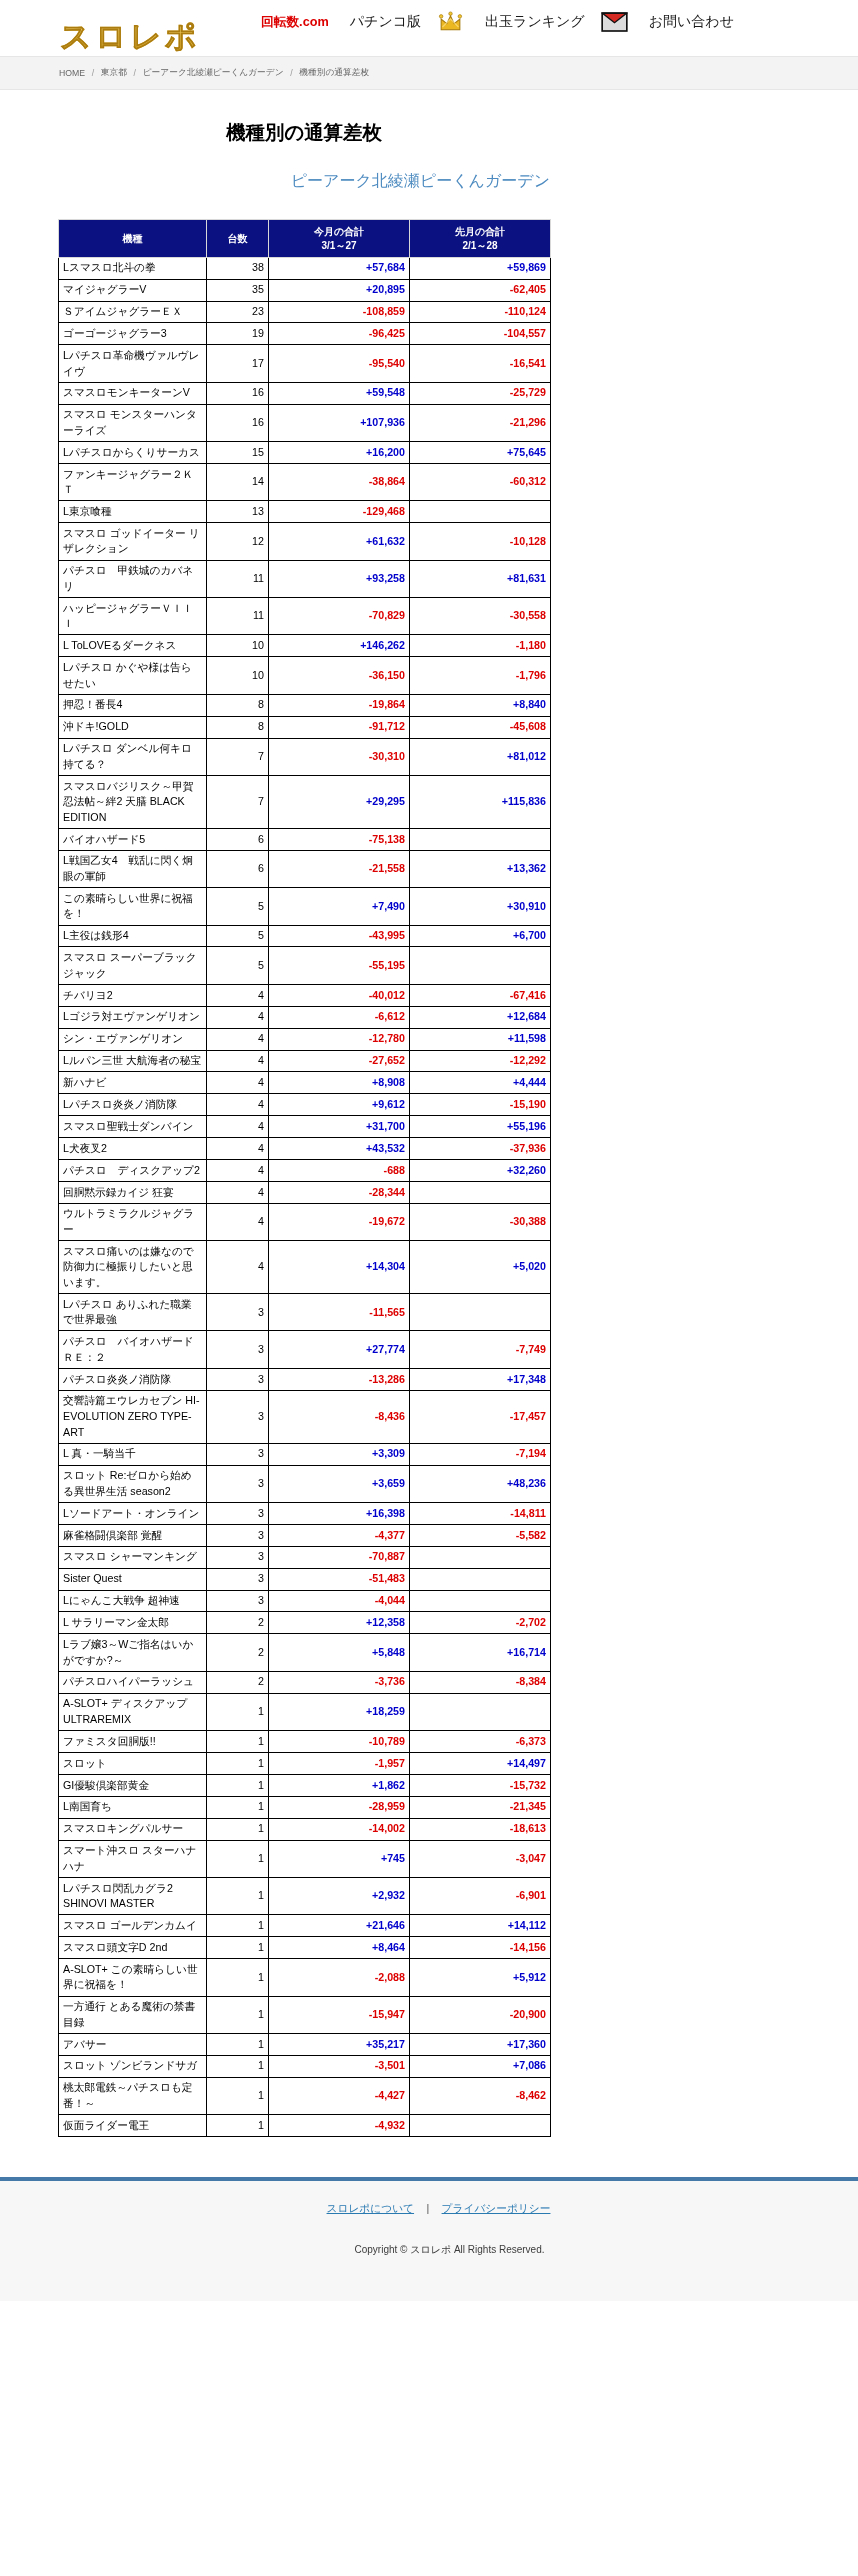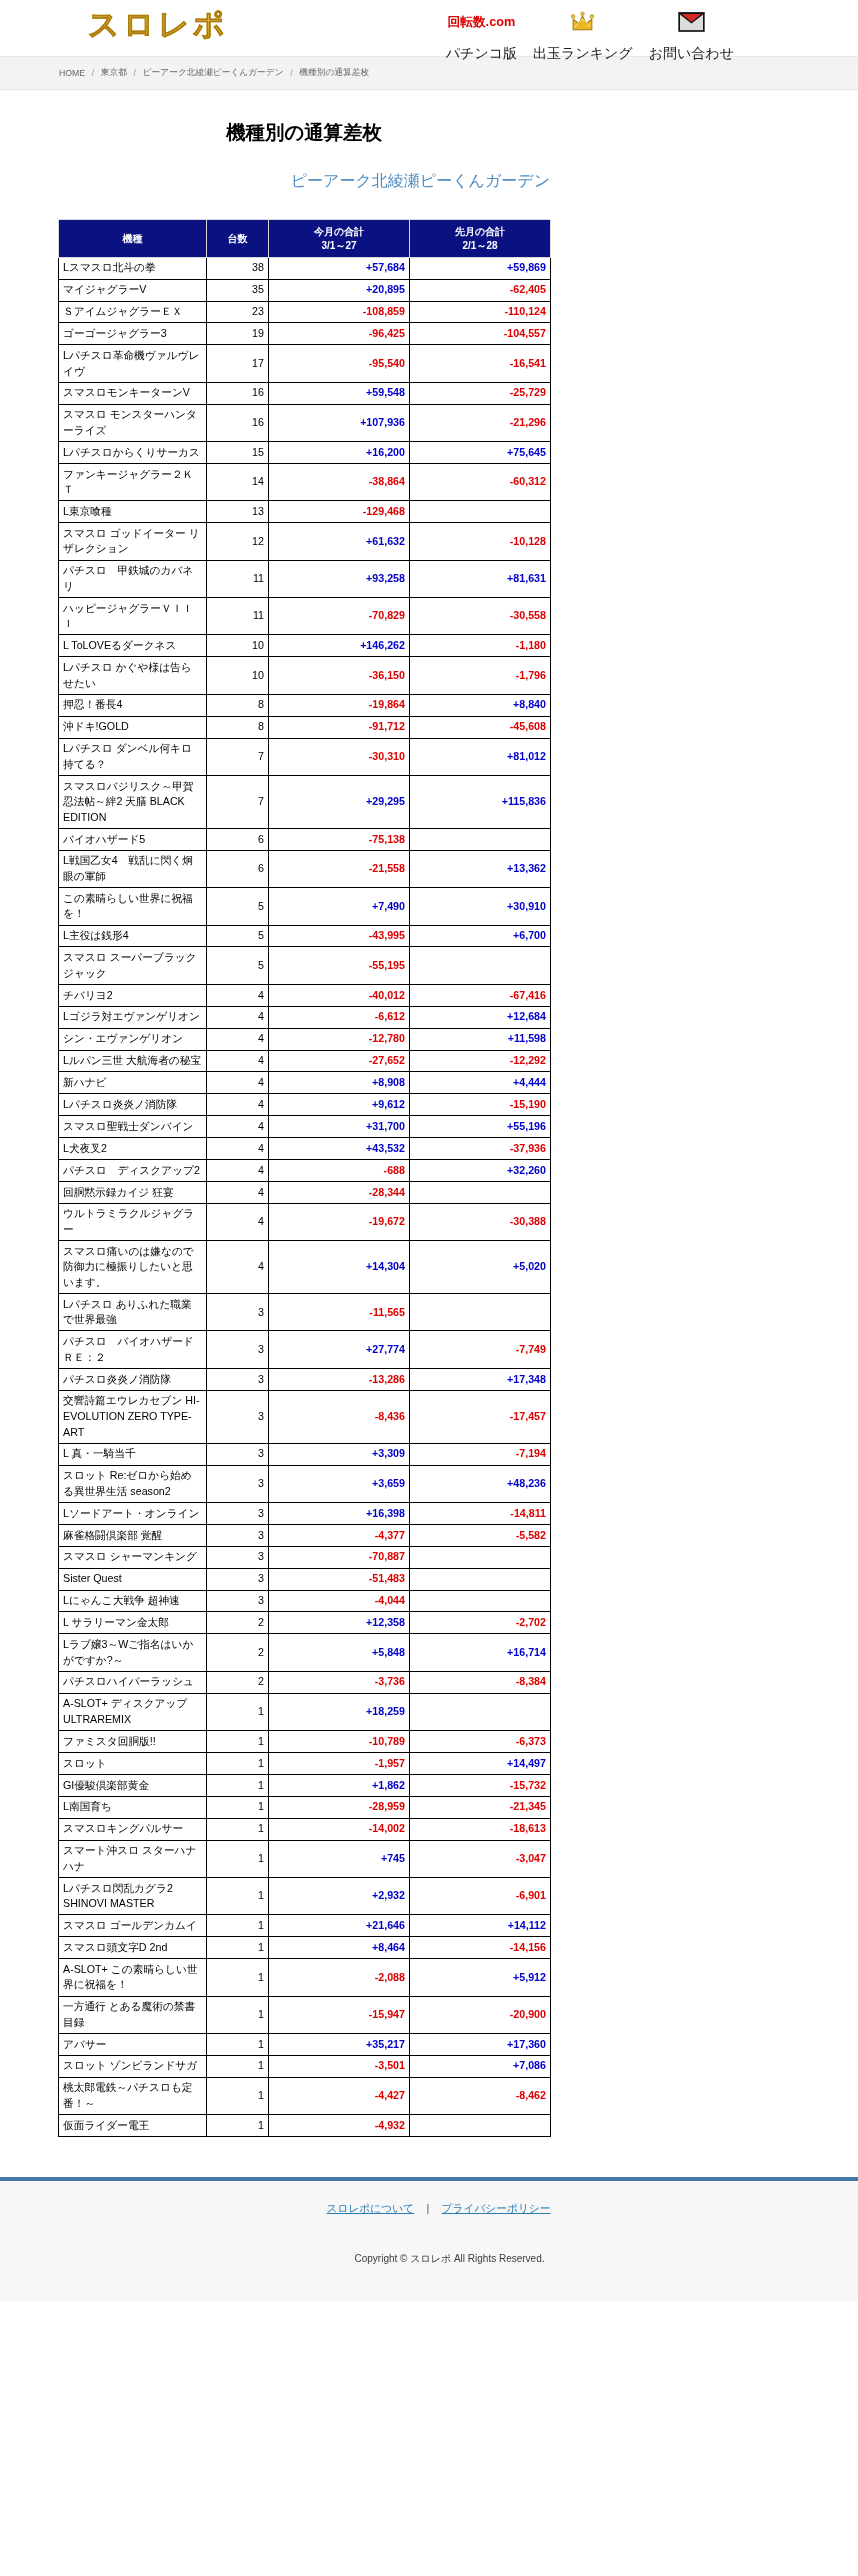--- a/index.html
+++ b/index.html
@@ -9,38 +9,37 @@
     background:#ffffff;
     font-family:"Liberation Sans","DejaVu Sans",sans-serif;
     color:#000;
     overflow:hidden;
     position:relative;
   }
 
   
   .site-header { height:56px; position:relative; background:#fff; }
   .logo-text {
-    position:absolute; left:60px; top:4px;
+    position:absolute; left:60px; top:16px;
     font-size:31px; font-weight:800; letter-spacing:3.3px;
     color:#d49d1c;
-    margin-left:28px;
   }
   @supports (-webkit-background-clip:text) {
     .logo-text {
       background:linear-gradient(180deg,#f6e294 0%,#ecc654 45%,#cf9a12 100%);
       -webkit-background-clip:text; background-clip:text; color:transparent;
       -webkit-text-stroke:0.7px #ab7c10;
     }
   }
   .header-nav {
     position:absolute; right:125px; top:10.7px;
     display:flex; align-items:flex-end; gap:16px;
   }
   .nav-item {
-    display:flex; flex-direction:column; align-items:center; gap:11px;
+    display:flex; flex-direction:row; align-items:center; gap:21px;
     text-decoration:none; color:#1a1a1a; cursor:pointer;
   }
   .nav-item .icon-box { height:23px; display:flex; flex-direction:column; align-items:center; justify-content:center; }
   .kaiten-logo { color:#dd0000; font-weight:800; font-size:12.7px; line-height:1; }
   .nav-label { font-size:14px; color:#1a1a1a; }
 
   
   .breadcrumb {
     height:34px; background:#f3f3f3;
     border-top:0.7px solid #e6e6e6; border-bottom:0.7px solid #e6e6e6;
@@ -89,21 +88,21 @@
     margin-top:40px;
     border-top:4.7px solid #4579a7;
     background:#f7f7f7;
     height:124px;
     padding-top:21.4px;
     text-align:center;
   }
   .footer-links { font-size:10.7px;padding-left:18px; }
   .footer-links a { color:#2a7ab2; text-decoration:underline; cursor:pointer; }
   .flink-sep { margin:0 9.4px; color:#555; }
-  .copyright { margin-top:36px; font-size:10px; color:#3c3c3c;padding-left:40px; }
+  .copyright { margin-top:27px; font-size:10px; color:#3c3c3c;padding-left:40px; }
 </style>
 </head>
 <body>
 
 <header class="site-header">
   <a class="logo-text">スロレポ</a>
   <nav class="header-nav">
     <a class="nav-item">
       <span class="icon-box">
         <span class="kaiten-logo">回転数.com</span>

